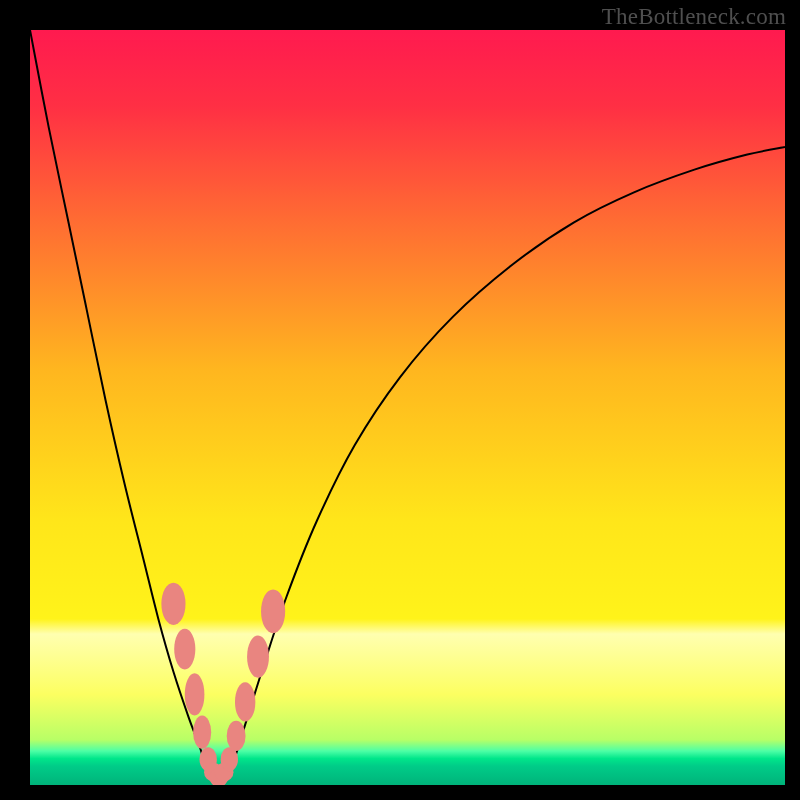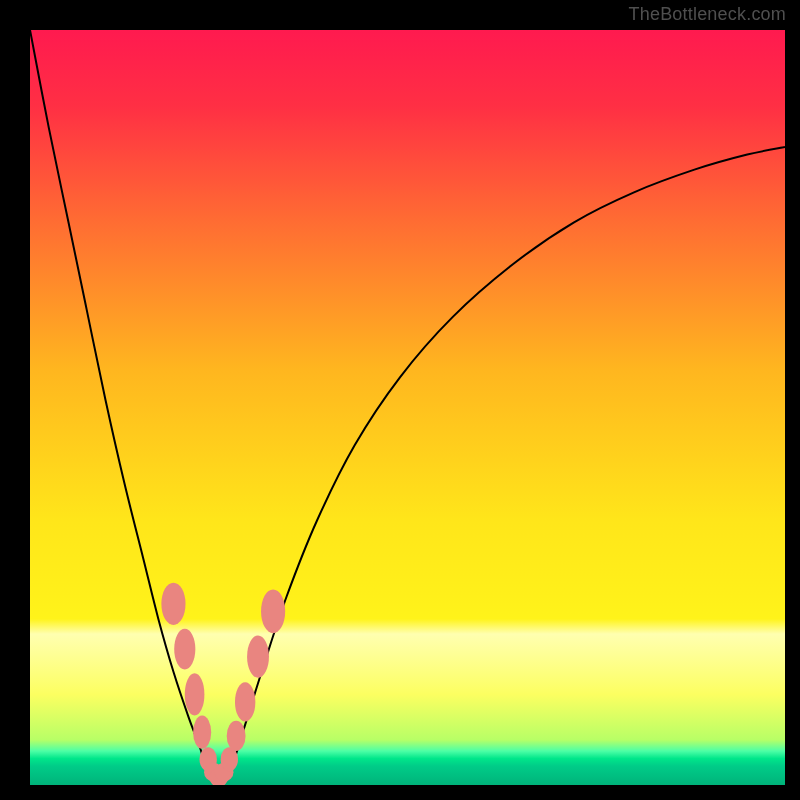--- a/index.html
+++ b/index.html
@@ -34,23 +34,24 @@
   }
   .beads {
     position: absolute;
     inset: 0;
   }
   .watermark {
     position: absolute;
     top: 4px;
     right: 14px;
     color: #4f4f4f;
-    font-size: 18px;
+    font-size: 23px;
     font-weight: 500;
     letter-spacing: 0.2px;
+    font-family: Liberation Serif, serif;
   }
 </style>
 </head>
 <body>
 
 <div class="frame">
   <div class="plot-area">
     <svg class="gradient" viewBox="0 0 100 100" preserveAspectRatio="none">
       <defs>
         <linearGradient id="bg-grad" x1="0" y1="0" x2="0" y2="1">

